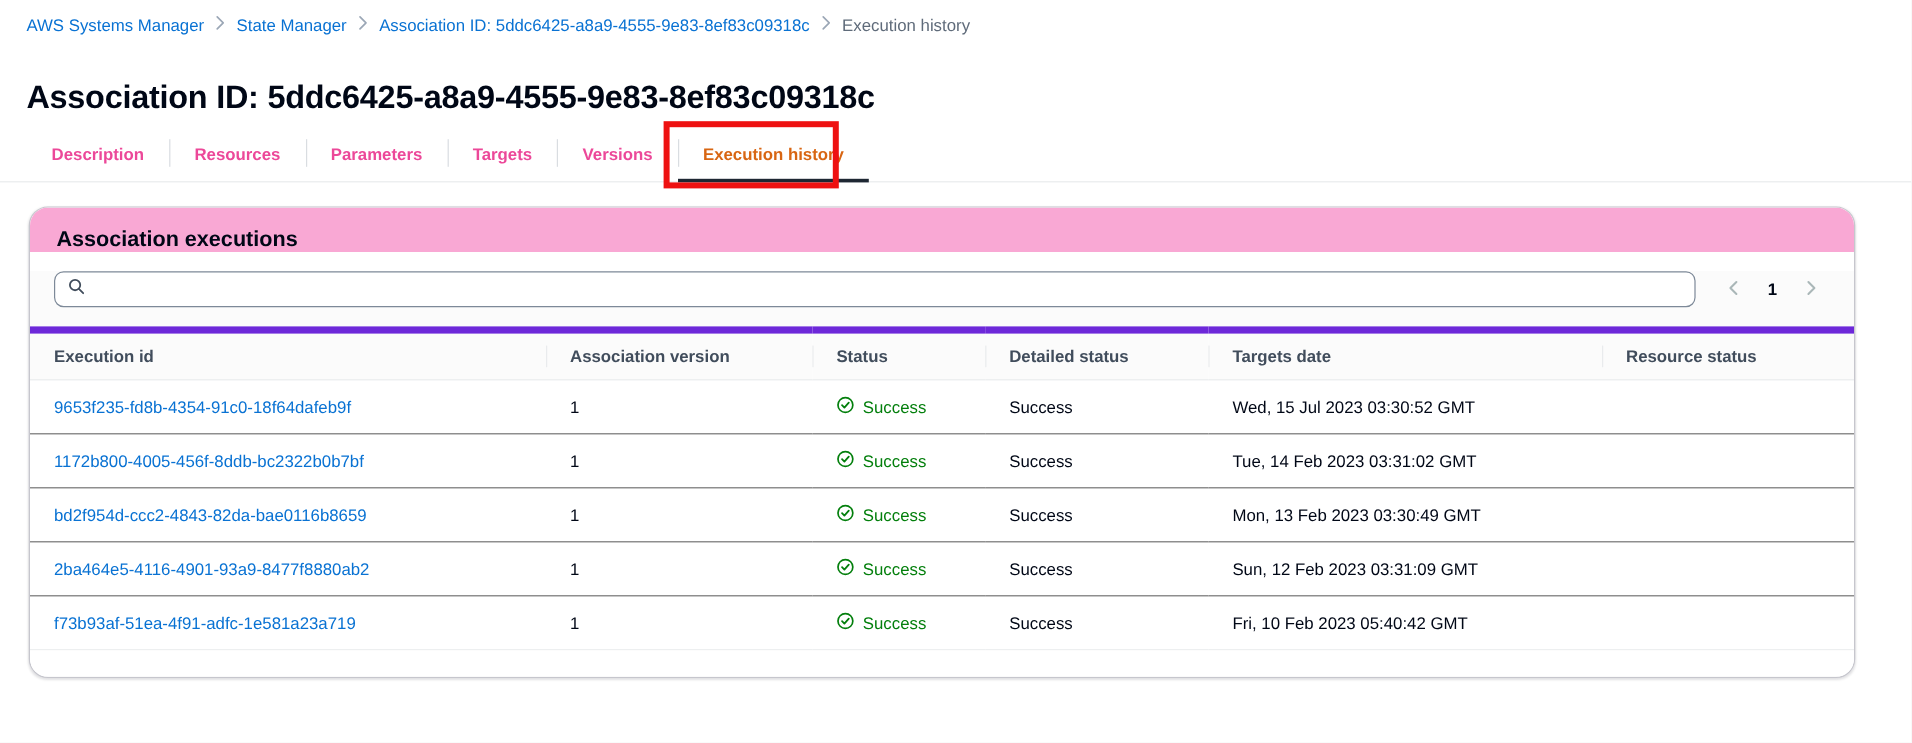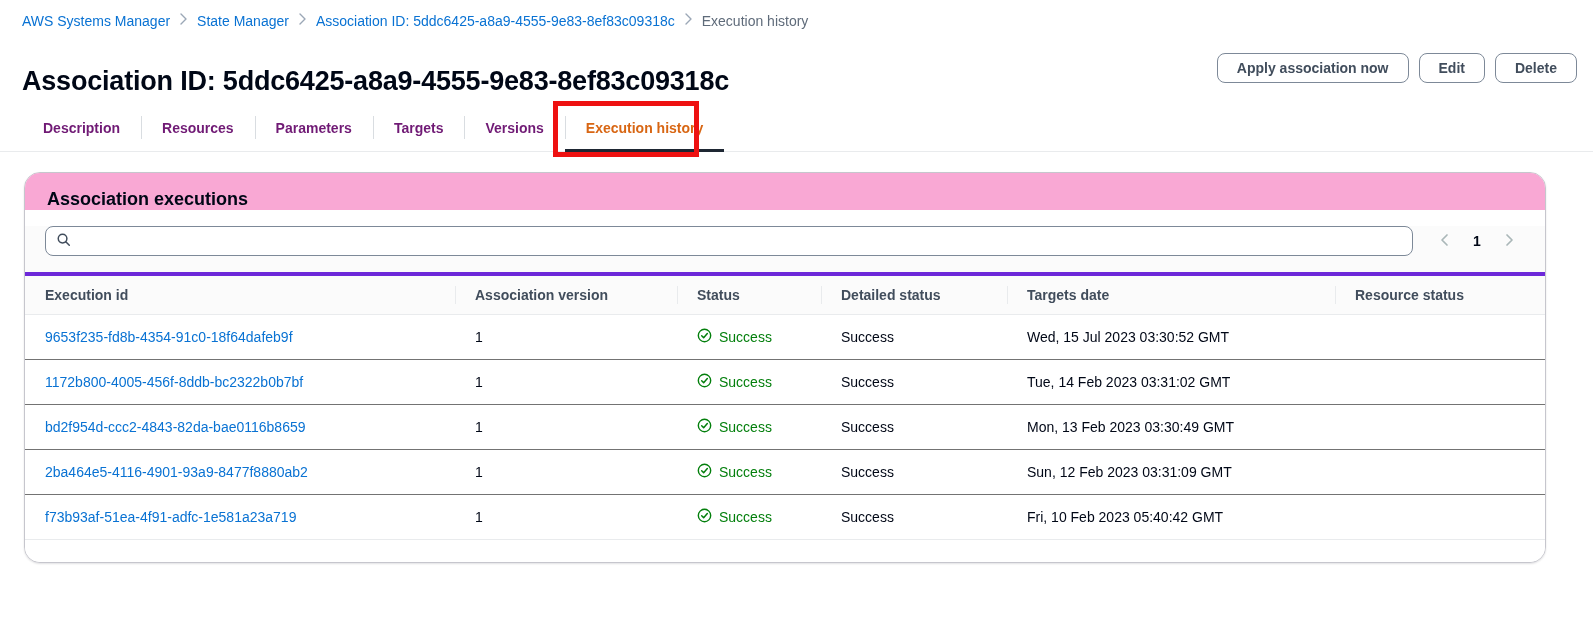--- a/index.html
+++ b/index.html
@@ -47,21 +47,21 @@
   }
 
   
   .tabs-wrap {
     position: absolute; left: 0; top: 104px; width: 1593px; height: 48px;
     border-bottom: 1px solid #e9ebed; background: #ffffff;
   }
   .tabs { display: flex; align-items: stretch; height: 47px; padding-left: 22px; }
   .tab {
     position: relative; display: flex; align-items: center;
-    padding: 0 21px; font-size: 14px; font-weight: 700; color: #701a75;
+    padding: 0 21px; font-size: 14px; font-weight: 700; color: #ec4899;
     cursor: pointer; white-space: nowrap;
   }
   .tab + .tab::before {
     content: ""; position: absolute; left: 0; top: 12px; bottom: 12px;
     width: 1px; background: #d9dde1;
   }
   .tab.active { color: #d86613; }
   .tab.active::after {
     content: ""; position: absolute; left: 0; right: 0; bottom: -1px;
     height: 3px; background: #1e2733;
@@ -114,21 +114,21 @@
   .pg-num {
     min-width: 28px; height: 30px; display: flex; align-items: center; justify-content: center;
     font-size: 14px; font-weight: 700; color: #000716; cursor: pointer; border-radius: 6px;
   }
 
   
   table.execs { width: 100%; border-collapse: collapse; table-layout: fixed; }
   table.execs thead th {
     background: #fbfbfb; text-align: left;
     font-size: 14px; font-weight: 700; color: #414d5c;
-    padding: 11px 20px 11px 20px; border-top: 4px solid #6d28d9;
+    padding: 11px 20px 11px 20px; border-top: 6px solid #6d28d9;
     border-bottom: 1px solid #e9ebed; position: relative; white-space: nowrap;
   }
   table.execs thead th + th::before {
     content: ""; position: absolute; left: 0; top: 10px; bottom: 10px;
     width: 1px; background: #e9ebed;
   }
   table.execs tbody td {
     font-size: 14px; color: #000716; padding: 13px 20px;
     border-bottom: 1px solid #737373; vertical-align: middle;
     white-space: nowrap; overflow: hidden; text-overflow: ellipsis;
@@ -169,25 +169,20 @@
       <span class="crumb-sep">
         <svg width="9" height="12" viewBox="0 0 9 12" fill="none" aria-hidden="true">
           <path d="M2 1 L7 6 L2 11" stroke="#9ba7b6" stroke-width="1.4" stroke-linecap="round" stroke-linejoin="round"></path>
         </svg>
       </span>
       <span class="crumb current">Execution history</span>
     </nav>
 
   <div class="title-row">
     <h1 class="page-title">Association ID: 5ddc6425-a8a9-4555-9e83-8ef83c09318c</h1>
-    <div class="actions">
-      <button class="btn">Apply association now</button>
-      <button class="btn">Edit</button>
-      <button class="btn">Delete</button>
-    </div>
   </div>
 
   <div class="tabs-wrap">
     <div class="tabs" id="tabs">
         <div class="tab">Description</div>
         <div class="tab">Resources</div>
         <div class="tab">Parameters</div>
         <div class="tab">Targets</div>
         <div class="tab">Versions</div>
         <div class="tab active">Execution history</div>

